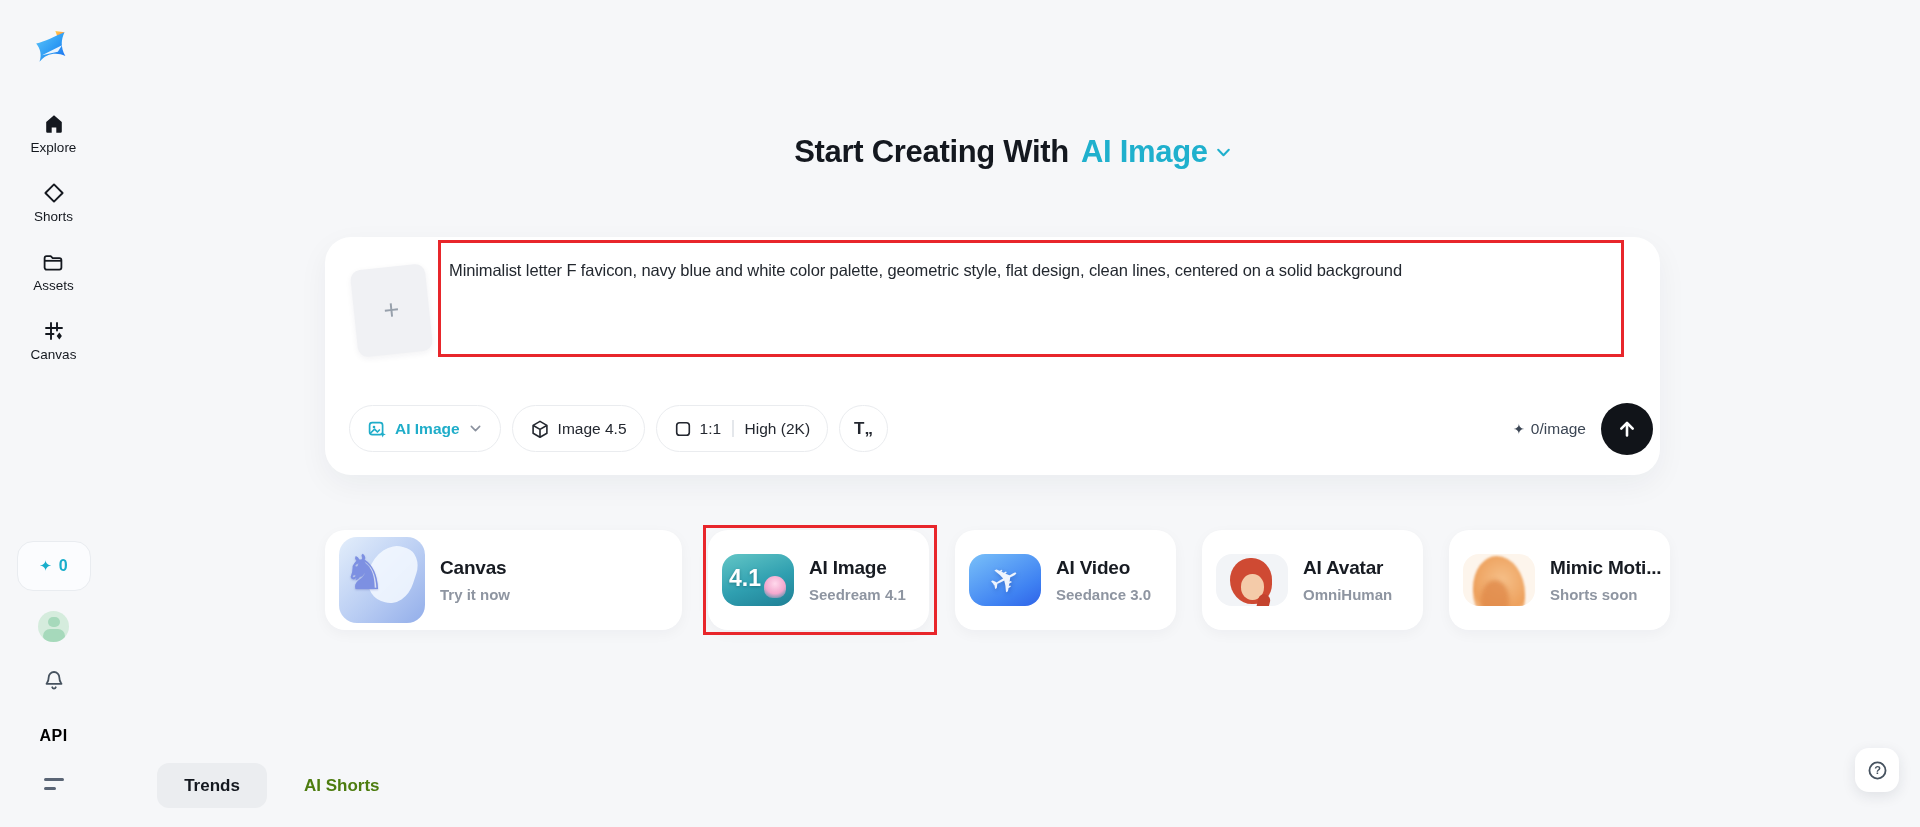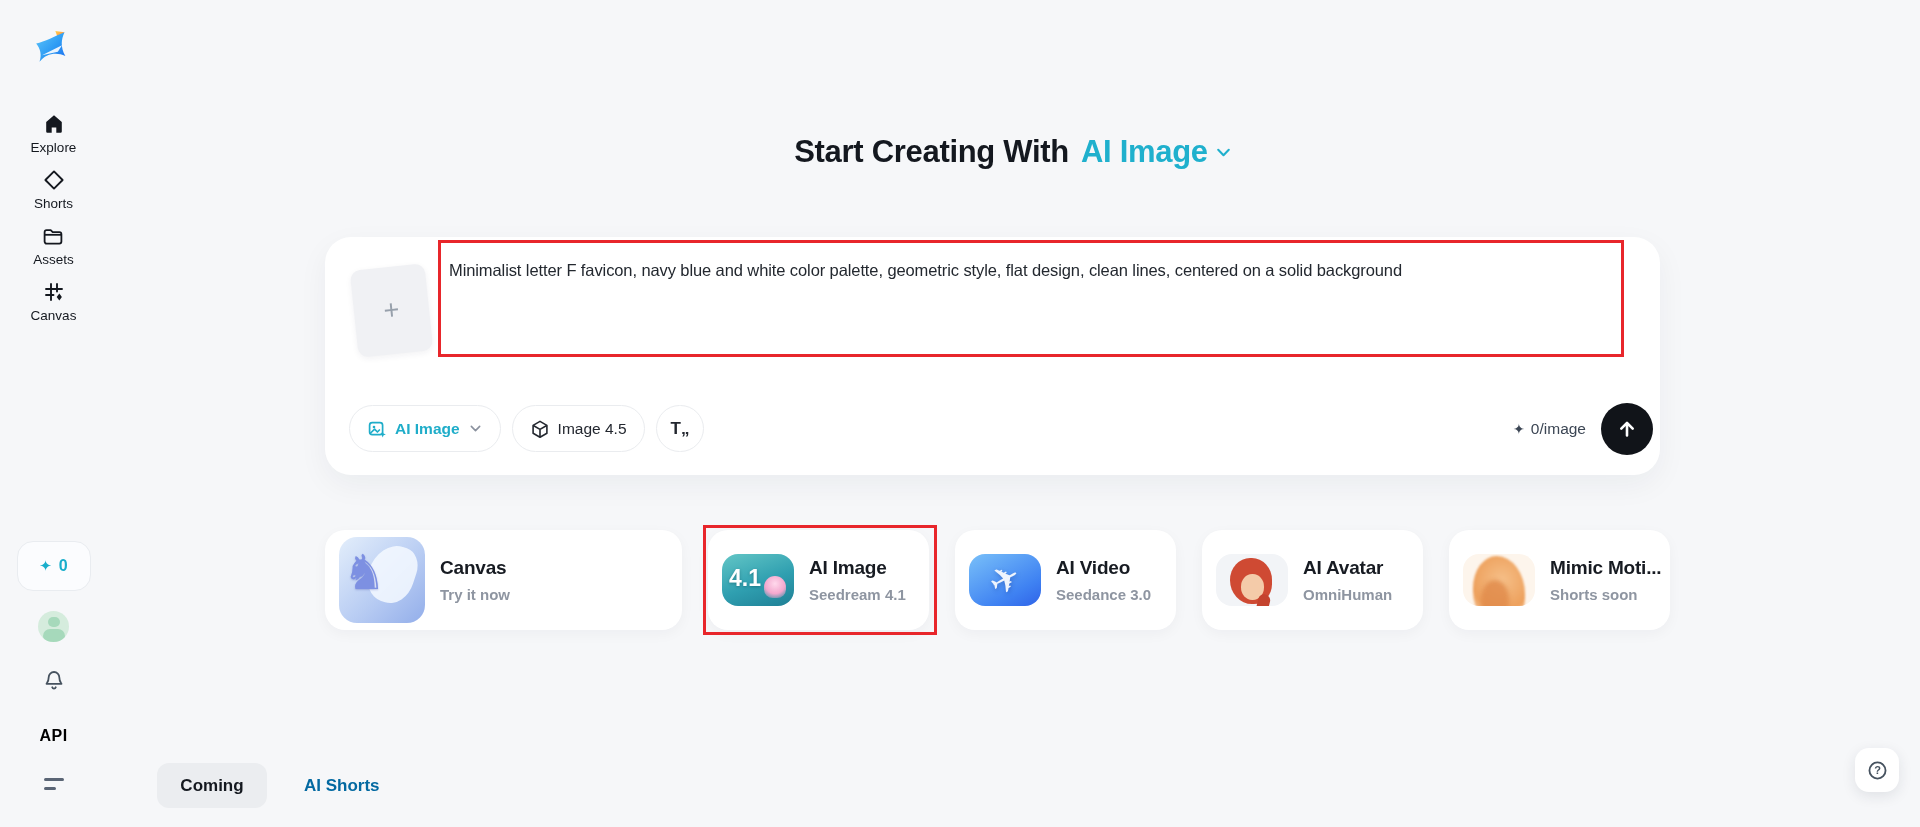--- a/index.html
+++ b/index.html
@@ -7,21 +7,21 @@
   body {
     font-family:"Liberation Sans","DejaVu Sans",sans-serif;
     background:#f6f7f9;
     color:#171b22;
     overflow:hidden;
     position:relative;
   }
   
   .sidebar { position:absolute; left:0; top:0; width:107px; height:827px; }
   .logo { position:absolute; left:32px; top:26px; width:40px; height:40px; cursor:pointer; }
-  .nav { position:absolute; left:0; top:112px; width:107px; display:flex; flex-direction:column; gap:13px; align-items:center; }
+  .nav { position:absolute; left:0; top:112px; width:107px; display:flex; flex-direction:column; gap:26px; align-items:center; }
   .nav-item { display:flex; flex-direction:column; align-items:center; gap:4px; cursor:pointer; }
   .nav-item svg { width:24px; height:24px; }
   .nav-label { font-size:13.5px; color:#14181f; }
   .side-bottom { position:absolute; left:0; top:541px; width:107px; display:flex; flex-direction:column; align-items:center; }
   .credits-badge {
     width:74px; height:50px; border-radius:16px; background:#fbfcfe;
     border:1.5px solid #e9ecf0; display:flex; align-items:center; justify-content:center;
     gap:7px; color:#19aecb; font-size:16px; font-weight:600; cursor:pointer;
   }
   .credit-star { font-size:15px; }
@@ -93,21 +93,21 @@
   .thumb-mimic { background:#fdf5ec; }
   .thumb-mimic .blob { position:absolute; left:10px; top:2px; width:52px; height:70px; border-radius:50% 60% 45% 55%; background:radial-gradient(circle at 55% 35%,#f6c089 0%,#eda05c 55%,rgba(246,214,175,0) 100%); filter:blur(1px); }
   .thumb-mimic .blob2 { position:absolute; left:18px; top:26px; width:28px; height:40px; border-radius:50%; background:#e08a4a; filter:blur(2px); opacity:0.8; }
   .card-texts { display:flex; flex-direction:column; gap:7px; min-width:0; }
   .card-title { font-size:19px; font-weight:700; letter-spacing:-0.2px; color:#171b22; white-space:nowrap; overflow:hidden; }
   .card-sub { font-size:15px; color:#8e95a1; white-space:nowrap;font-weight:bold; }
 
   
   .tabs { position:absolute; left:157px; top:763px; height:45px; display:flex; align-items:center; gap:37px; }
   .tab-active { width:110px; height:45px; border-radius:12px; background:#ebedf0; display:flex; align-items:center; justify-content:center; font-size:17px; font-weight:600; color:#14181f; cursor:pointer; }
-  .tab-inactive { font-size:17px; font-weight:600; color:#0369a1; cursor:pointer; }
+  .tab-inactive { font-size:17px; font-weight:600; color:#4d7c0f; cursor:pointer; }
 
   
   .help-btn { position:absolute; left:1855px; top:748px; width:44px; height:44px; border-radius:14px; background:#fff; box-shadow:0 4px 14px rgba(25,35,60,0.10); display:flex; align-items:center; justify-content:center; cursor:pointer; }
 </style>
 </head>
 <body>
 
 <div class="sidebar">
   <svg class="logo" viewBox="0 0 48 48">
     <defs>
@@ -214,20 +214,28 @@
     </div>
 
     <div class="tb-btn">
       <svg width="20" height="20" viewBox="0 0 20 20">
         <path fill="none" stroke="#23272f" stroke-width="1.6" stroke-linejoin="round" d="M10 2.4 16.9 6.4v7.9L10 18.2 3.1 14.3V6.4Z"></path>
         <path fill="none" stroke="#23272f" stroke-width="1.6" stroke-linejoin="round" d="M3.3 6.5 10 10.4l6.7-3.9M10 10.4v7.6"></path>
       </svg>
       <span>Image 4.5</span>
     </div>
 
+    <div class="tb-btn">
+      <svg width="18" height="18" viewBox="0 0 20 20">
+        <rect x="3" y="3" width="14" height="14" rx="3.2" fill="none" stroke="#23272f" stroke-width="1.8"></rect>
+      </svg>
+      <span>1:1</span>
+      <span class="tb-divider"></span>
+      <span>High (2K)</span>
+    </div>
 
     <div class="tb-btn tstyle">
       <span>T„</span>
     </div>
   </div>
 
   <div class="composer-right">
     <span class="cost">
       <span class="credit-star">✦</span>
       <span>0/image</span>
@@ -297,21 +305,21 @@
     <div class="card-texts">
       <span class="card-title">Mimic Moti...</span>
       <span class="card-sub">Shorts soon</span>
     </div>
   </div>
 </div>
 
 <div class="annot annot-card"></div>
 
 <div class="tabs">
-  <div class="tab-active">Coming</div>
+  <div class="tab-active">Trends</div>
   <div class="tab-inactive">AI Shorts</div>
 </div>
 
 <div class="help-btn">
   <svg width="23" height="23" viewBox="0 0 24 24">
     <circle cx="12" cy="12" r="8.4" fill="none" stroke="#46525f" stroke-width="1.9"></circle>
     <text x="12" y="16" text-anchor="middle" font-size="11.5" font-weight="bold" fill="#46525f" font-family="Liberation Sans, sans-serif">?</text>
   </svg>
 </div>
 

